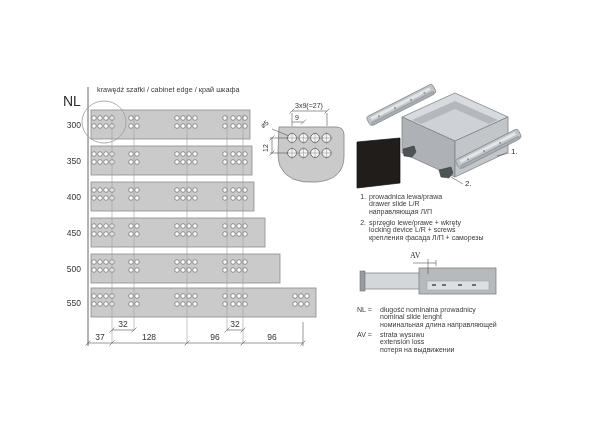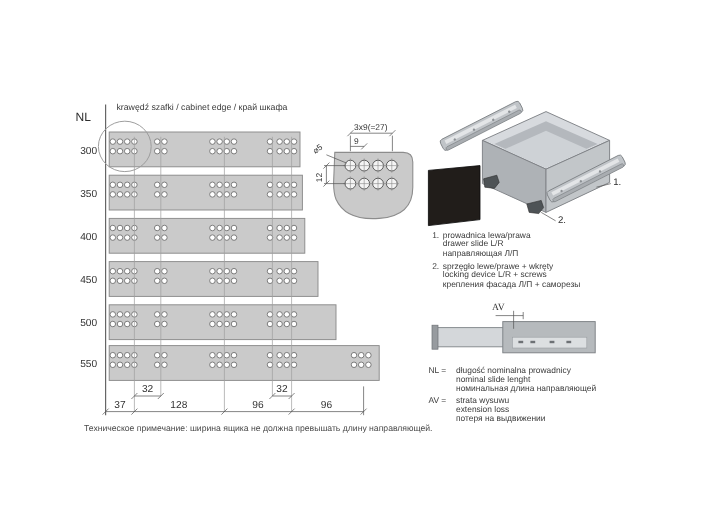--- a/index.html
+++ b/index.html
@@ -4,21 +4,21 @@
 <style>
   html,body{margin:0;padding:0;background:#fff;}
   #page{position:relative;width:603px;height:439px;background:#ffffff;overflow:hidden;
         font-family:"Liberation Sans",sans-serif;color:#333;}
   #page svg{position:absolute;left:0;top:0;}
   svg text{font-family:"Liberation Sans",sans-serif;fill:#333;}
   .t8{font-size:8.5px;}
   .t7{font-size:7px;}
   .abs{position:absolute;white-space:nowrap;}
   .hdr{font-size:7.3px;color:#3a3a3a;}
-  .nl{font-size:10px;color:#2e2e2e;}
+  .nl{font-size:14px;color:#2e2e2e;}
   .legend{display:flex;gap:3px;font-size:7px;line-height:7.3px;color:#3b3b3b;}
   .legend .num{width:9px;text-align:right;}
   .lines{display:flex;flex-direction:column;}
   .note{display:flex;gap:3px;font-size:7px;line-height:7.3px;color:#3b3b3b;}
   .note .pfx{width:20px;}
   .callout{font-size:8px;color:#2e2e2e;}
   .avlbl{font-size:8px;color:#2e2e2e;font-family:Liberation Serif, serif;}
   .footer{font-size:7.2px;color:#4a4a4a;}
 </style>
 </head>
@@ -390,14 +390,13 @@
   </div>
   <div class="abs note" style="left:357px;top:331px">
     <span class="pfx">AV =</span>
     <span class="lines">
       <span>strata wysuwu</span>
       <span>extension loss</span>
       <span>потеря на выдвижении</span>
     </span>
   </div>
 
-  <div class="abs footer" style="left:70px;top:352px">Техническое примечание: ширина ящика не должна превышать длину направляющей.</div>
 </div>
 
 </body></html>

